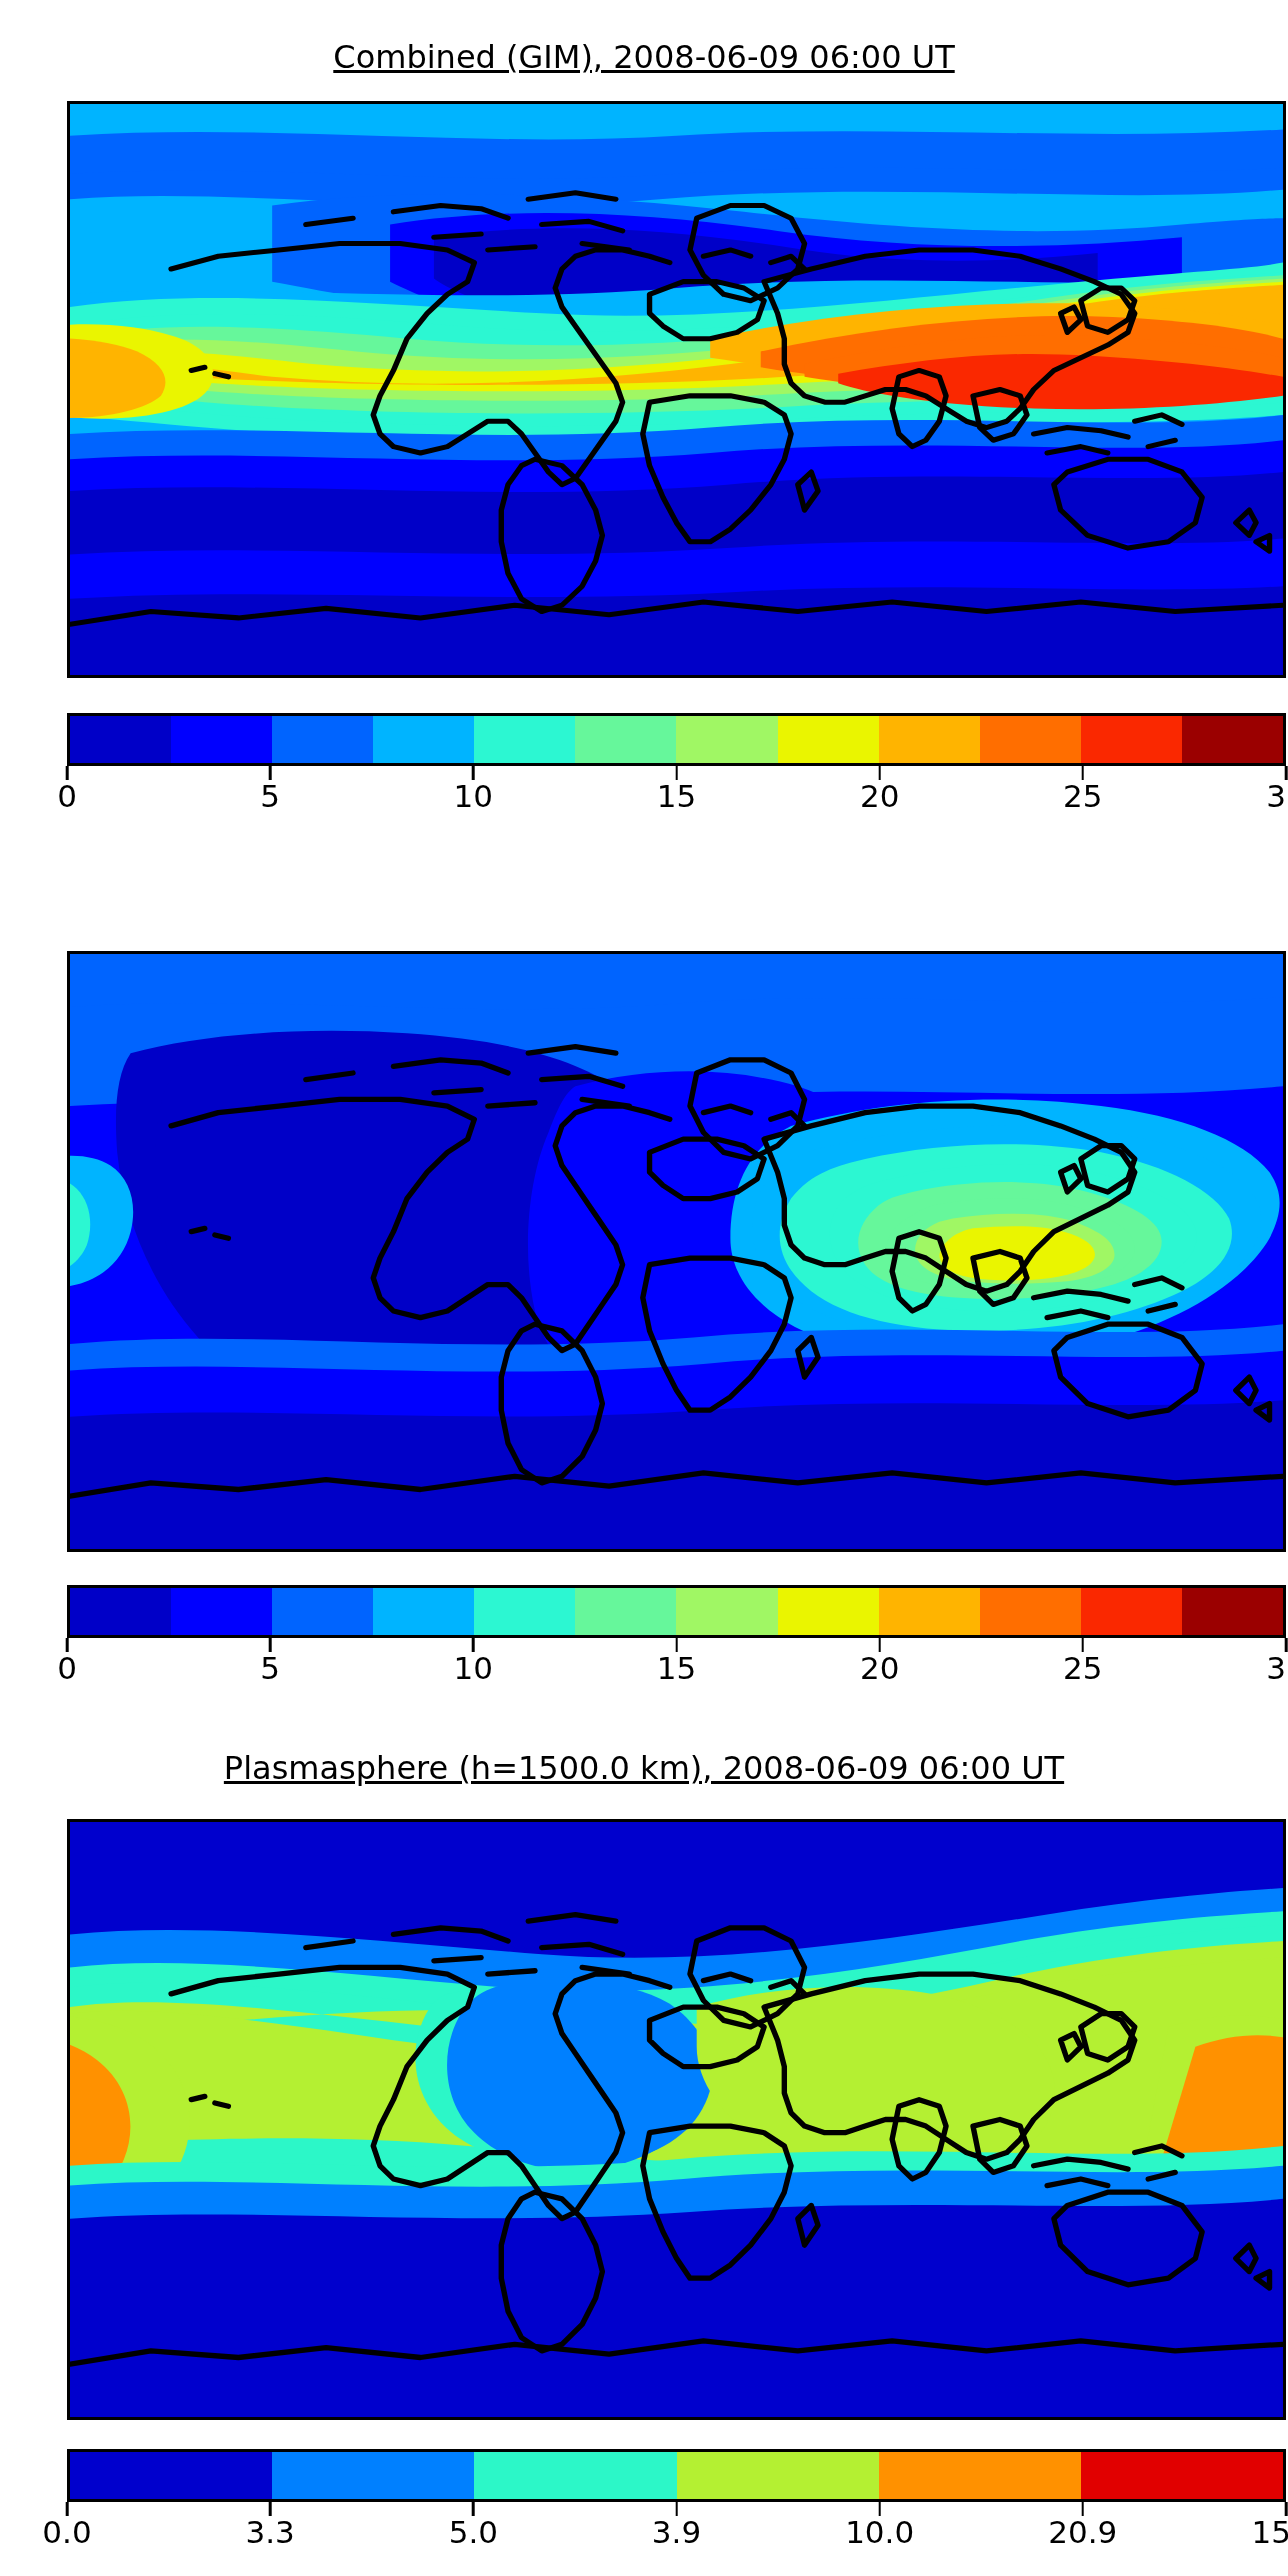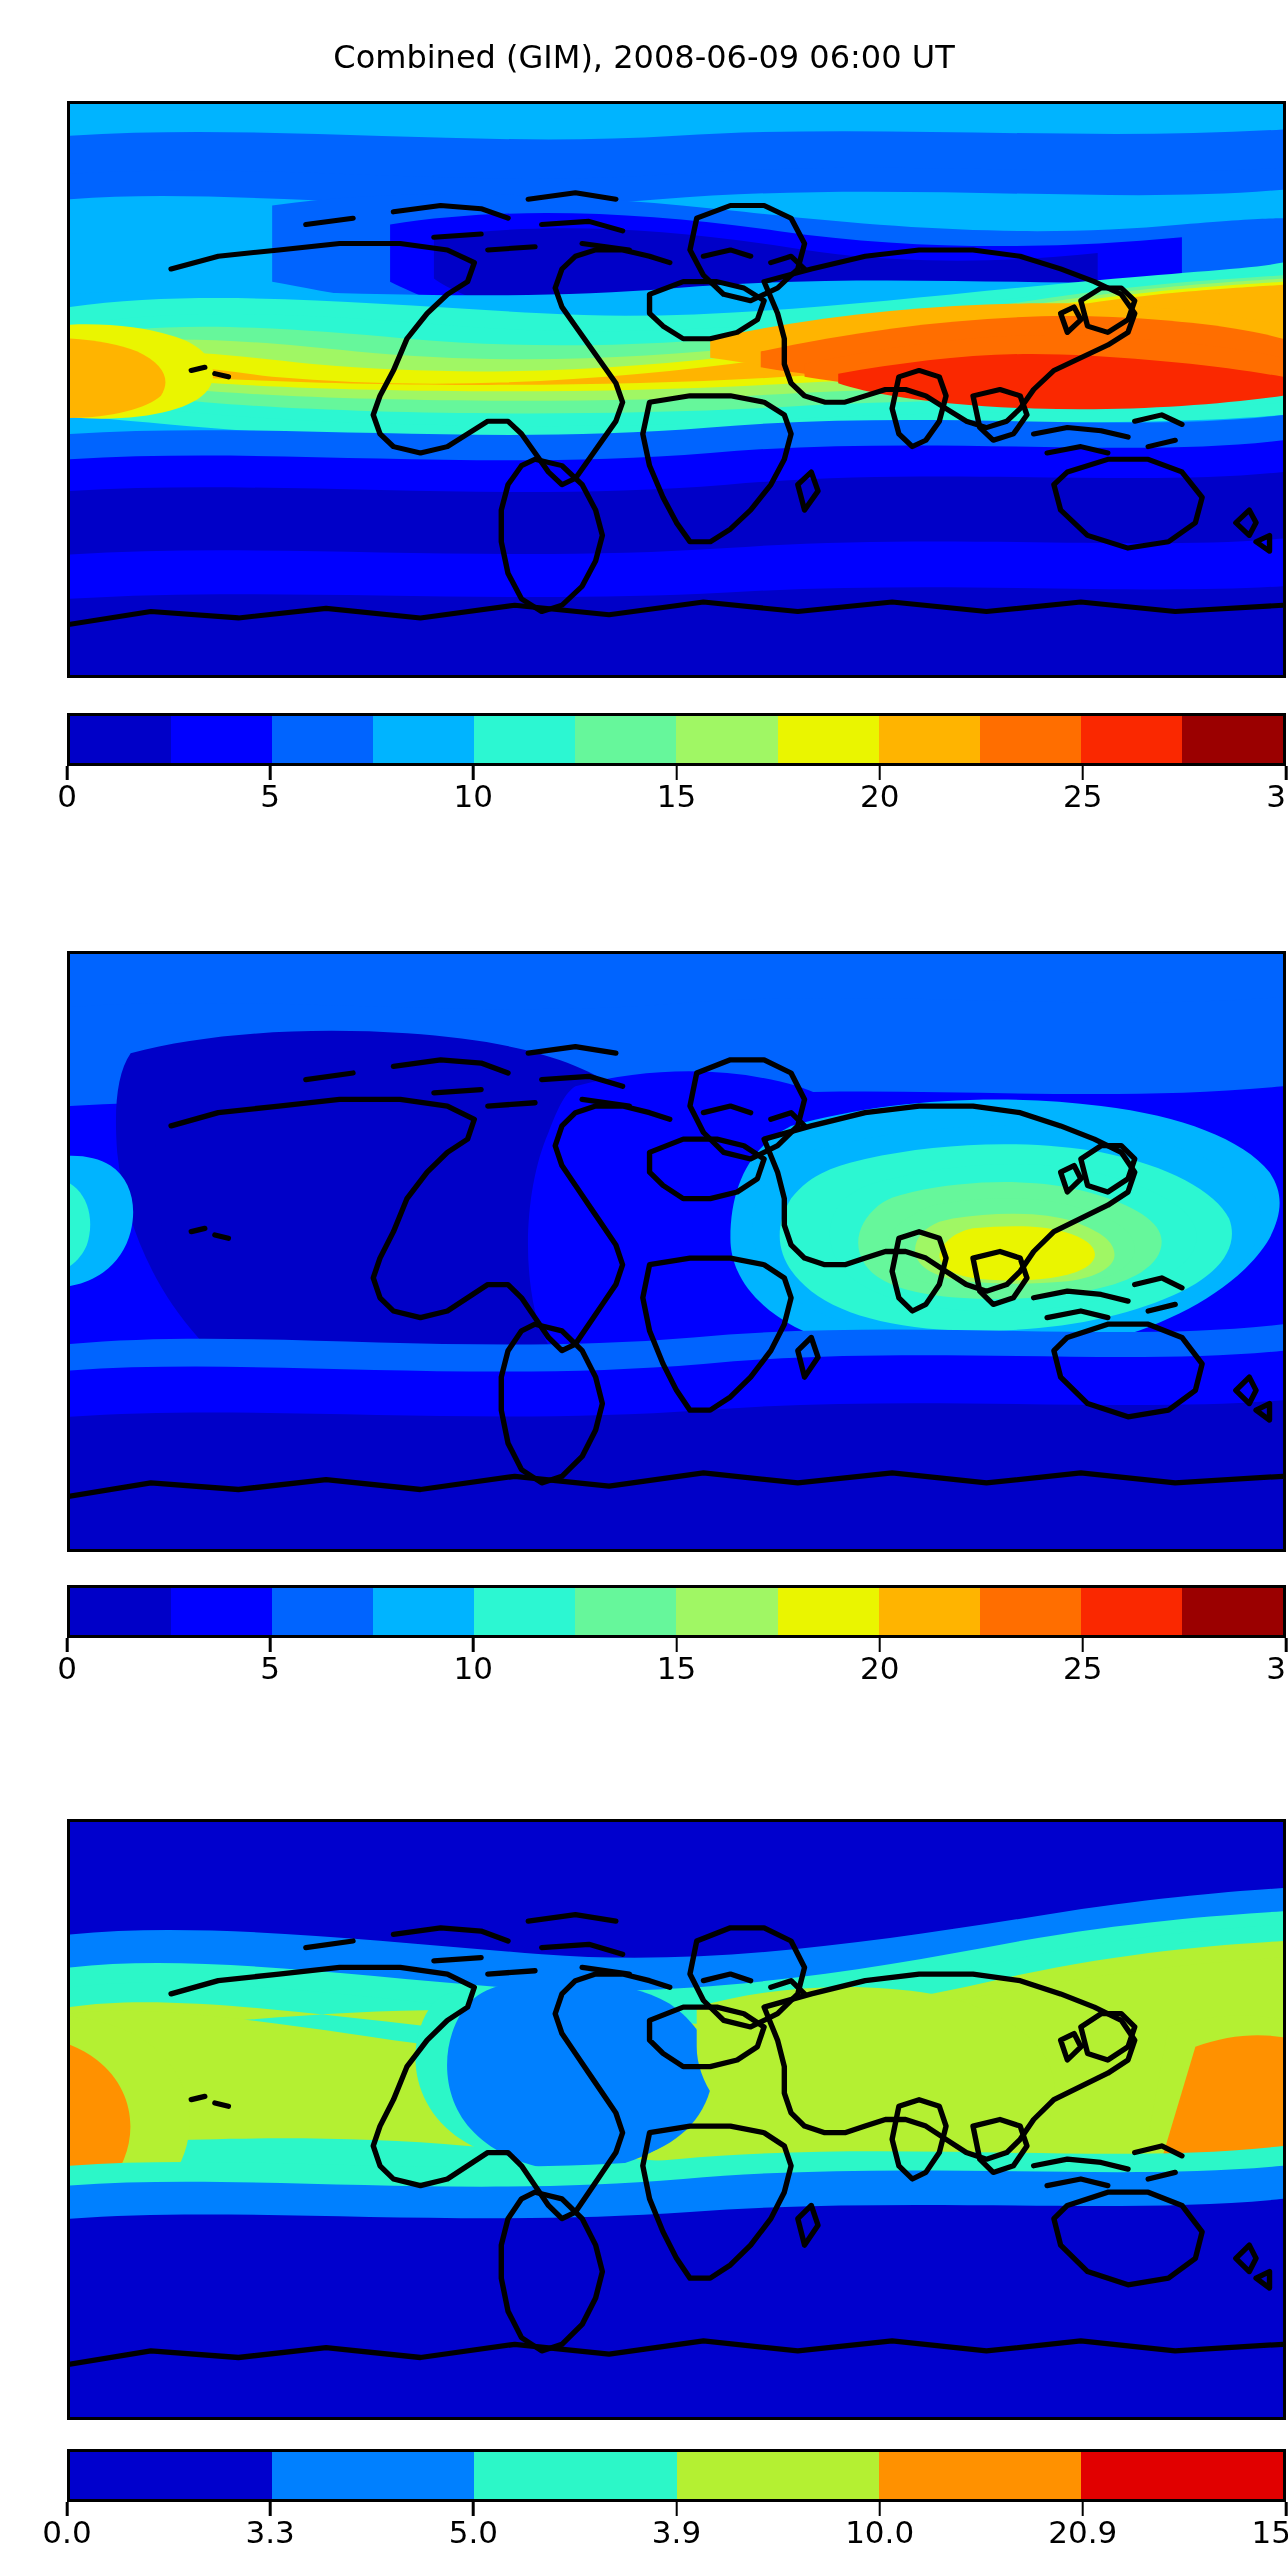--- a/index.html
+++ b/index.html
@@ -16,20 +16,21 @@
   .figure {
     position: relative;
     width: 1288px;
     height: 2576px;
     background: #ffffff;
   }
   .panel {
     position: absolute;
     left: 0;
     width: 1288px;
+    text-decoration: underline;
   }
   .panel-title {
     text-align: center;
     font-size: 32px;
     color: #000000;
     font-family: "DejaVu Sans", sans-serif;
     line-height: 1;
     letter-spacing: 0px;
     white-space: nowrap;
   }
@@ -304,20 +305,23 @@
         <div class="lab" style="left: 0%;">0</div>
         <div class="lab" style="left: 16.6667%;">5</div>
         <div class="lab" style="left: 33.3333%;">10</div>
         <div class="lab" style="left: 50%;">15</div>
         <div class="lab" style="left: 66.6667%;">20</div>
         <div class="lab" style="left: 83.3333%;">25</div>
         <div class="lab" style="left: 100%;">30</div>
       </div>
   </div>
 
+  <div class="panel" style="top:1752px;">
+    <div class="panel-title">Plasmasphere (h=1500.0 km), 2008-06-09 06:00 UT</div>
+  </div>
 
   <div class="map-wrap" style="top:1819px; height:601px;">
     <svg class="map-svg" viewBox="0 0 360 180" preserveAspectRatio="none">
       <defs>
           <clipPath id="clipC">
             <rect x="0" y="0" width="360" height="180"></rect>
           </clipPath>
         </defs>
       <g clip-path="url(#clipC)">
         <rect x="0" y="0" width="360" height="180" fill="#0000cd"></rect>

